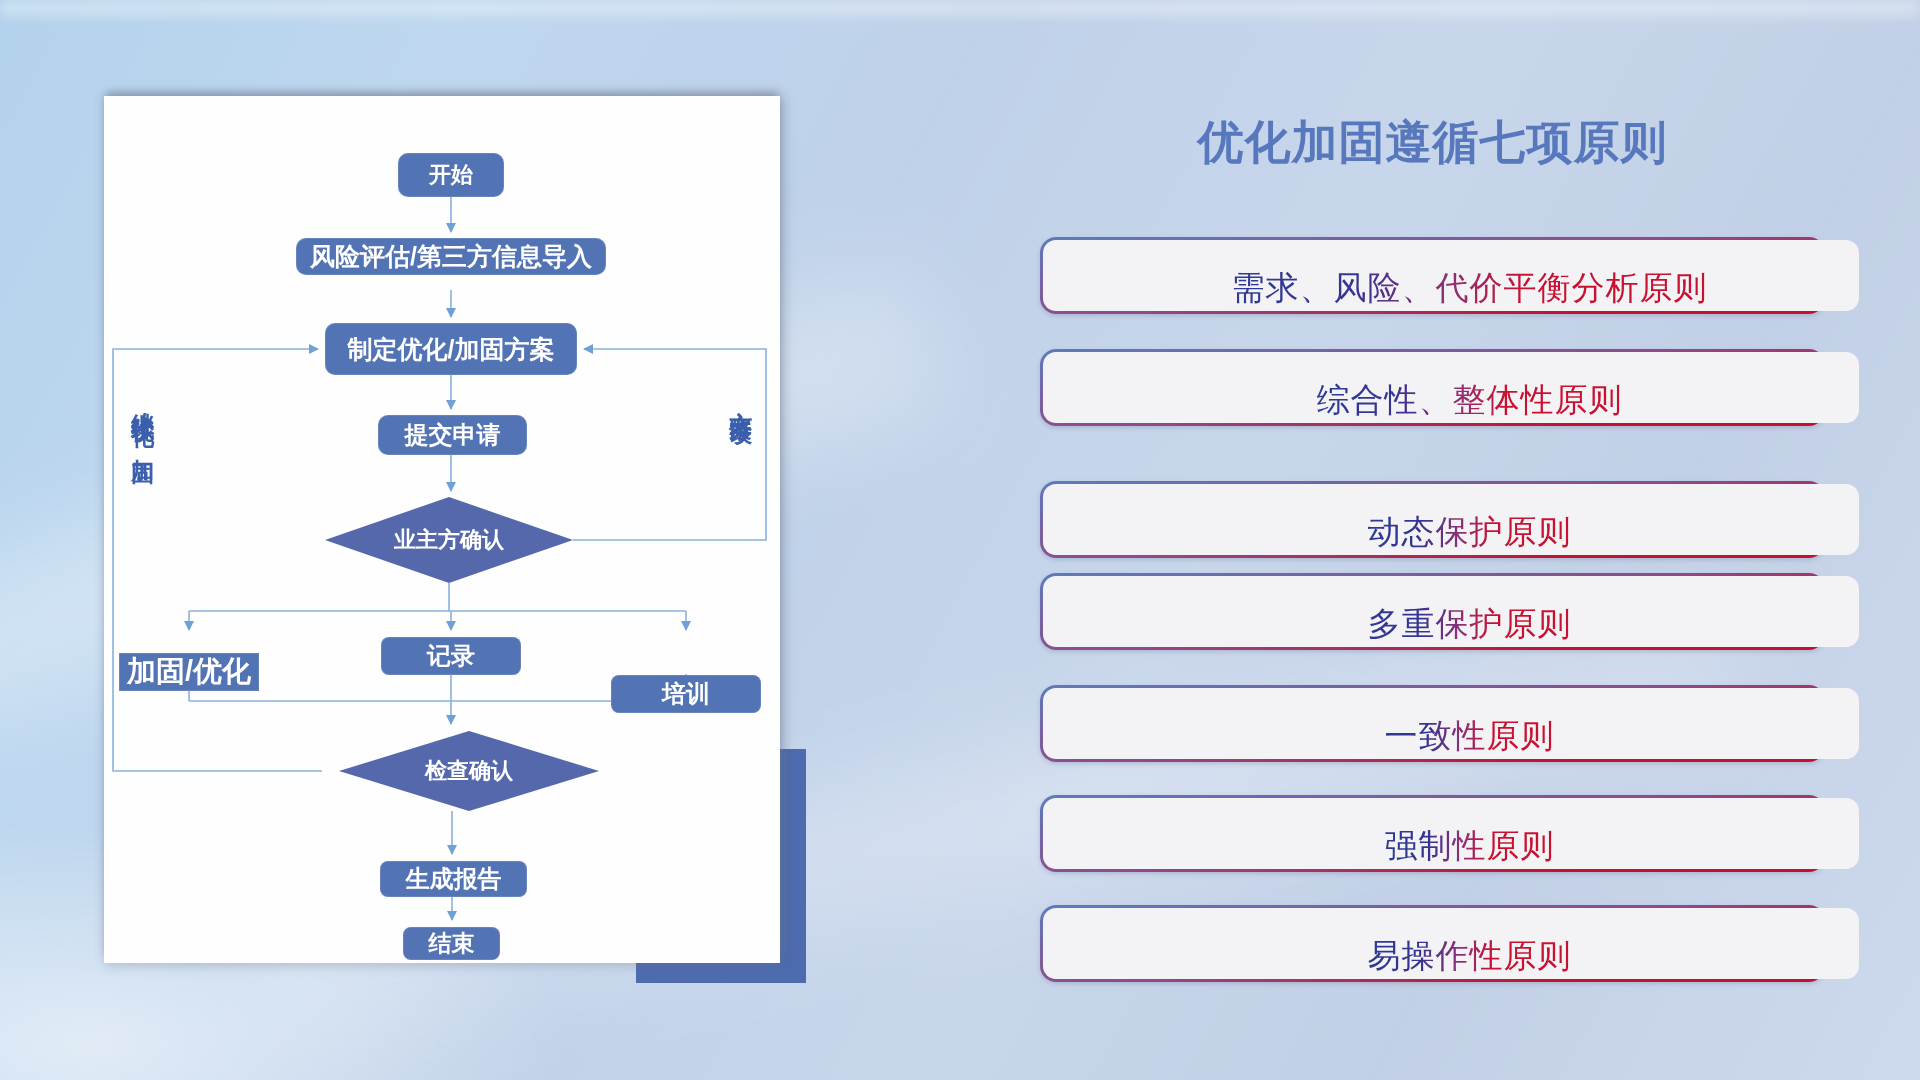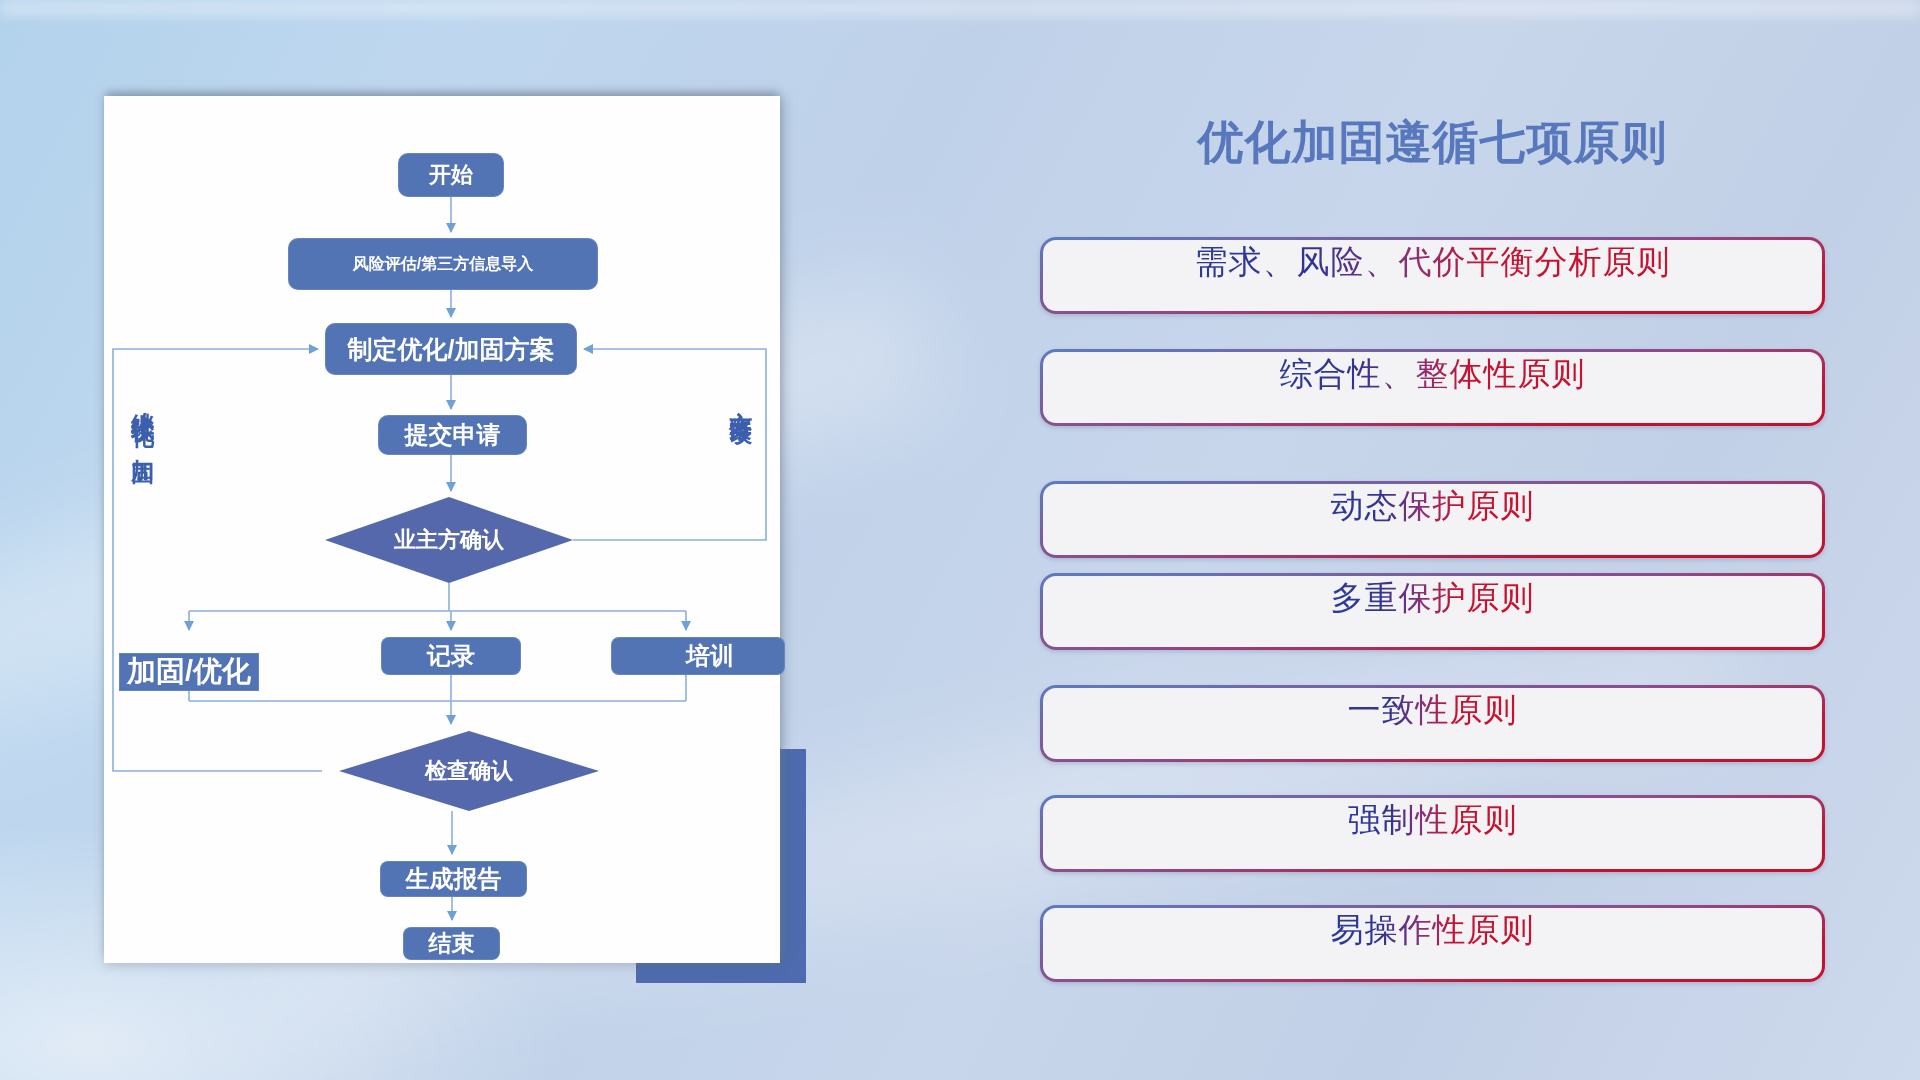--- a/index.html
+++ b/index.html
@@ -27,21 +27,21 @@
   .side-label{position:absolute;writing-mode:vertical-rl;text-orientation:upright;
              color:#3b5fad;font-weight:bold;font-size:23px;letter-spacing:4px;line-height:1.1;}
 
   
   #panel-title{position:absolute;left:1040px;top:112px;width:785px;text-align:center;
                font-size:46px;font-weight:bold;color:#5878bd;letter-spacing:1px;}
   .principle{position:absolute;left:1040px;width:785px;height:77px;border-radius:16px;padding:3px;
              box-sizing:border-box;background:linear-gradient(172deg,#5c7cbe 0%,#8f4a88 48%,#c6102f 80%);
              box-shadow:0 2px 4px rgba(90,100,130,0.25);}
   .principle-inner{width:100%;height:100%;border-radius:13px;background:#f3f2f4;
-             display:flex;align-items:flex-start;justify-content:center;}
+             display:flex;align-items:flex-end;justify-content:center;padding-left:37px;}
   .principle-text{font-size:33px;letter-spacing:1px;
              background:linear-gradient(90deg,#2c3a96 0%,#343392 25%,#8c3076 45%,#c81130 62%,#c81130 100%);
              -webkit-background-clip:text;background-clip:text;color:transparent;}
 </style>
 </head>
 <body>
 
 <div id="stage">
 
   <div class="streak" id="streak-top"></div>
@@ -77,21 +77,21 @@
       <path d="M452,897 V920" marker-end="url(#arrow)"></path>
       <path d="M322,771 H113 V349 H318" marker-end="url(#arrow)"></path>
       <path d="M573,540 H766 V349 H584" marker-end="url(#arrow)"></path>
     </g>
   </svg>
 
   <div class="flow-node" style="left:398px;top:153px;width:106px;height:44px;font-size:22px;">
     <span>开始</span>
   </div>
 
-  <div class="flow-node" style="left:288px;top:238px;width:310px;height:52px;font-size:16px;">
+  <div class="flow-node" style="left:296px;top:238px;width:310px;height:37px;font-size:25px;">
     <span>风险评估/第三方信息导入</span>
   </div>
 
   <div class="flow-node" style="left:325px;top:323px;width:252px;height:52px;font-size:25px;">
     <span>制定优化/加固方案</span>
   </div>
 
   <div class="flow-node" style="left:378px;top:415px;width:149px;height:40px;font-size:24px;">
     <span>提交申请</span>
   </div>
@@ -101,21 +101,21 @@
   </div>
 
   <div class="flow-node" style="left:119px;top:653px;width:140px;height:38px;font-size:29px;border-radius:0;">
     <span>加固/优化</span>
   </div>
 
   <div class="flow-node" style="left:381px;top:637px;width:140px;height:38px;font-size:24px;border-radius:8px;">
     <span>记录</span>
   </div>
 
-  <div class="flow-node" style="left:611px;top:637px;width:150px;height:38px;font-size:24px;border-radius:8px;padding-left:24px;">
+  <div class="flow-node" style="left:611px;top:675px;width:150px;height:38px;font-size:24px;border-radius:8px;">
     <span>培训</span>
   </div>
 
   <div class="flow-diamond" style="left:339px;top:731px;width:260px;height:80px;font-size:22px;">
     <span>检查确认</span>
   </div>
 
   <div class="flow-node" style="left:380px;top:861px;width:147px;height:36px;font-size:24px;border-radius:8px;">
     <span>生成报告</span>
   </div>

